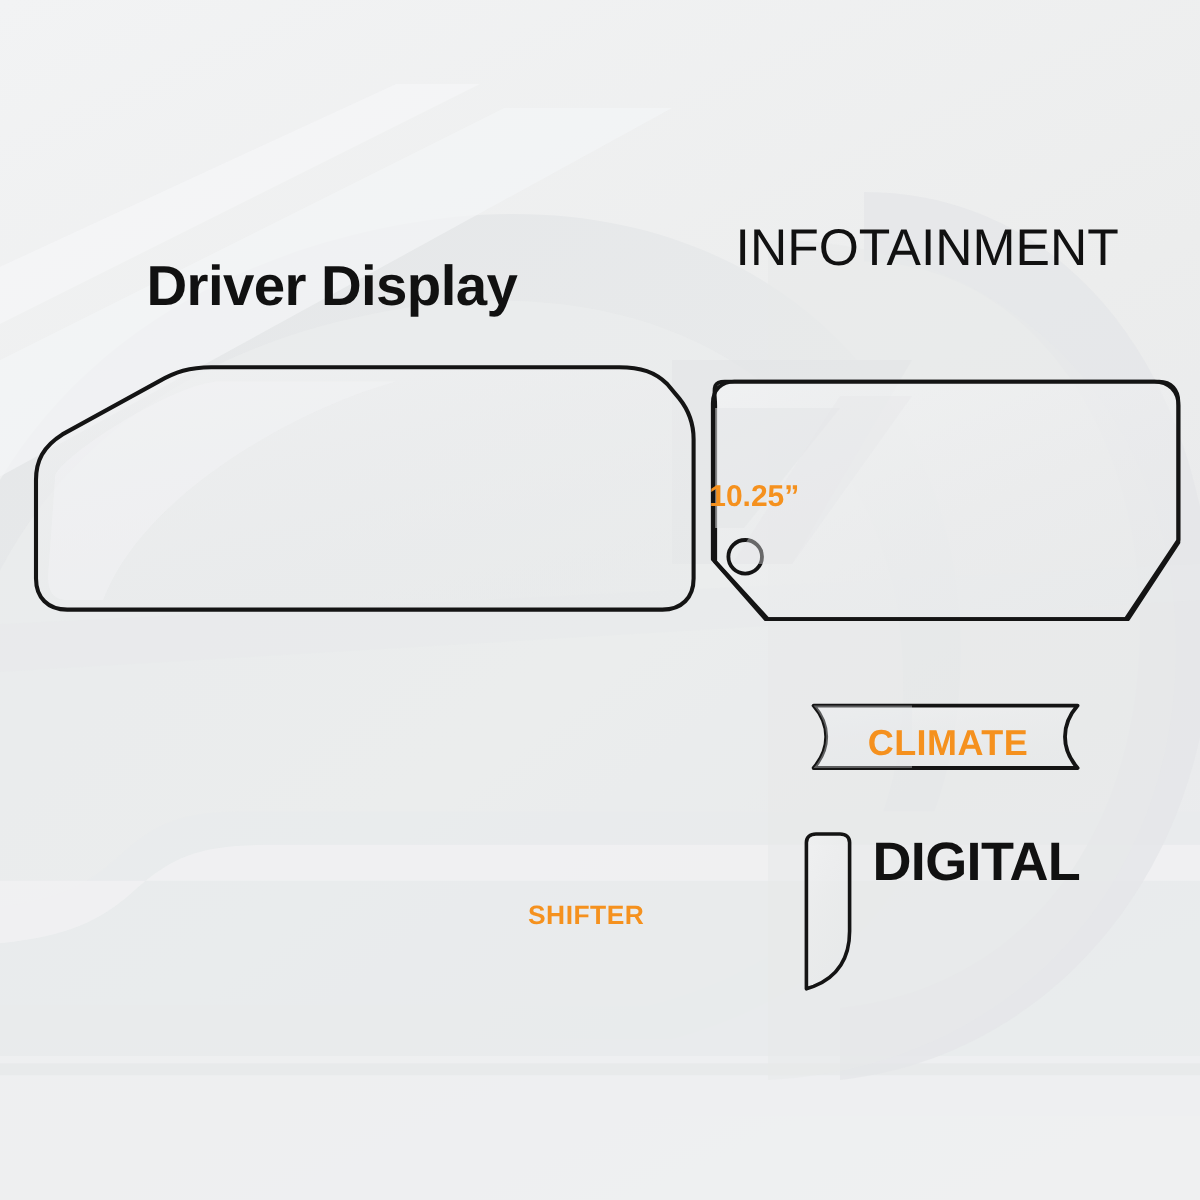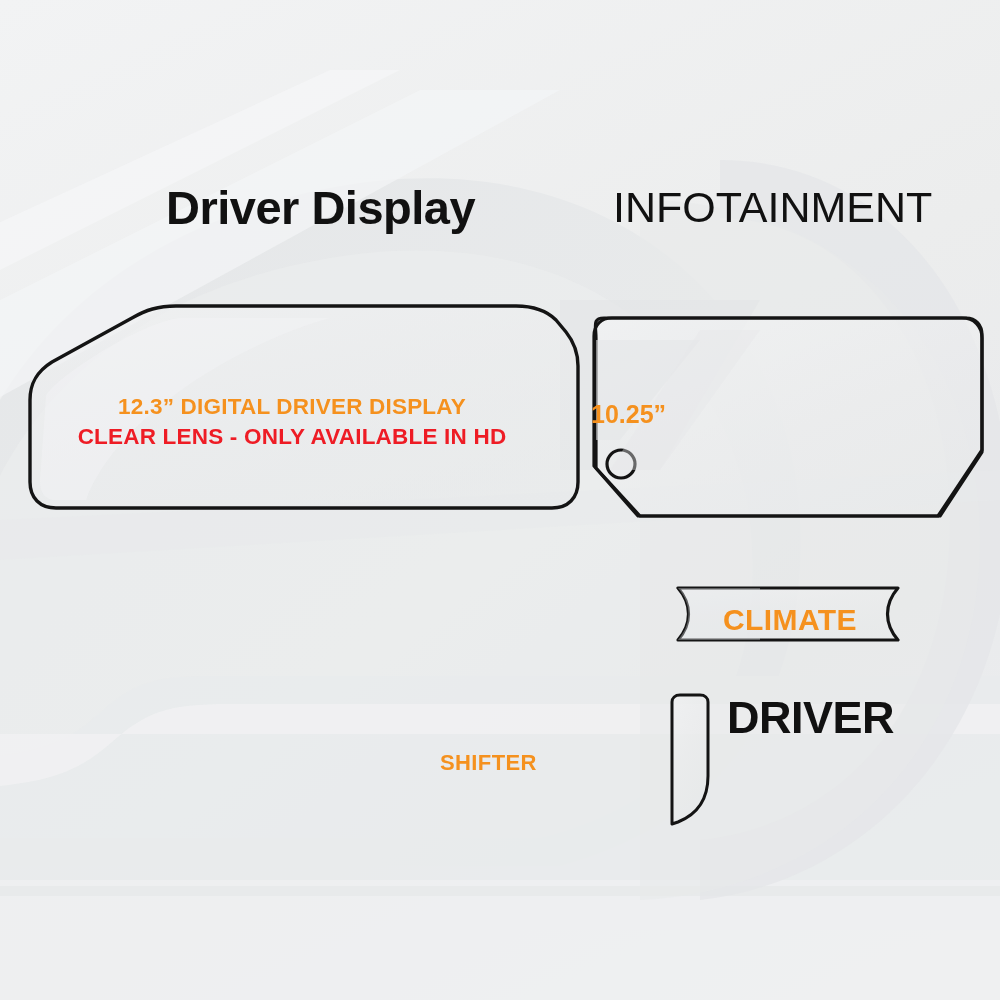--- a/index.html
+++ b/index.html
@@ -46,24 +46,23 @@
     letter-spacing: -0.5px;
   }
   .heading-plain {
     font-weight: 600;
     color: #111111;
     letter-spacing: 0px;
   }
 
   #driver-display-heading {
     left: 122px;
-    top: 184px;
+    top: 214px;
     font-size: 47px;
     font-weight: 700;
-    margin-left: 44px;
   }
   #infotainment-heading {
     left: 613px;
     top: 186px;
     font-size: 43px;
     font-weight: 400;
   }
   #included-extras-heading {
     left: 727px;
     top: 693px;
@@ -279,28 +278,24 @@
                C 708 798, 698 814, 678 822
                L 672 824
                Z" fill="url(#glassGrad)" stroke="#141414" stroke-width="3.0" stroke-linejoin="round"></path>
     </g>
   </svg>
 
   <div class="label heading-bold" id="driver-display-heading">Driver Display</div>
 
   <div class="label heading-plain" id="infotainment-heading">INFOTAINMENT</div>
 
-  <div class="label" id="driver-spec-block">
-    <span id="driver-spec-line1" class="spec-orange">12.3” DIGITAL DRIVER DISPLAY</span>
-    <span id="driver-spec-line2" class="spec-red">CLEAR LENS - ONLY AVAILABLE IN HD</span>
+
+  <div class="label spec-orange" id="infotainment-size-label">10.25”</div>
+
+  <div class="label spec-orange" id="climate-label">CLIMATE</div>
+
+  <div class="label spec-orange" id="shifter-label">SHIFTER</div>
+
+  <div class="label heading-bold" id="included-extras-heading">
+    <span class="ee-line">DIGITAL</span>
   </div>
 
-  <div class="label spec-orange" id="infotainment-size-label">10.25”</div>
-
-  <div class="label spec-orange" id="climate-label">CLIMATE</div>
-
-  <div class="label spec-orange" id="shifter-label">SHIFTER</div>
-
-  <div class="label heading-bold" id="included-extras-heading">
-    <span class="ee-line">DRIVER</span>
-  </div>
-
 </div>
 
 </body></html>

